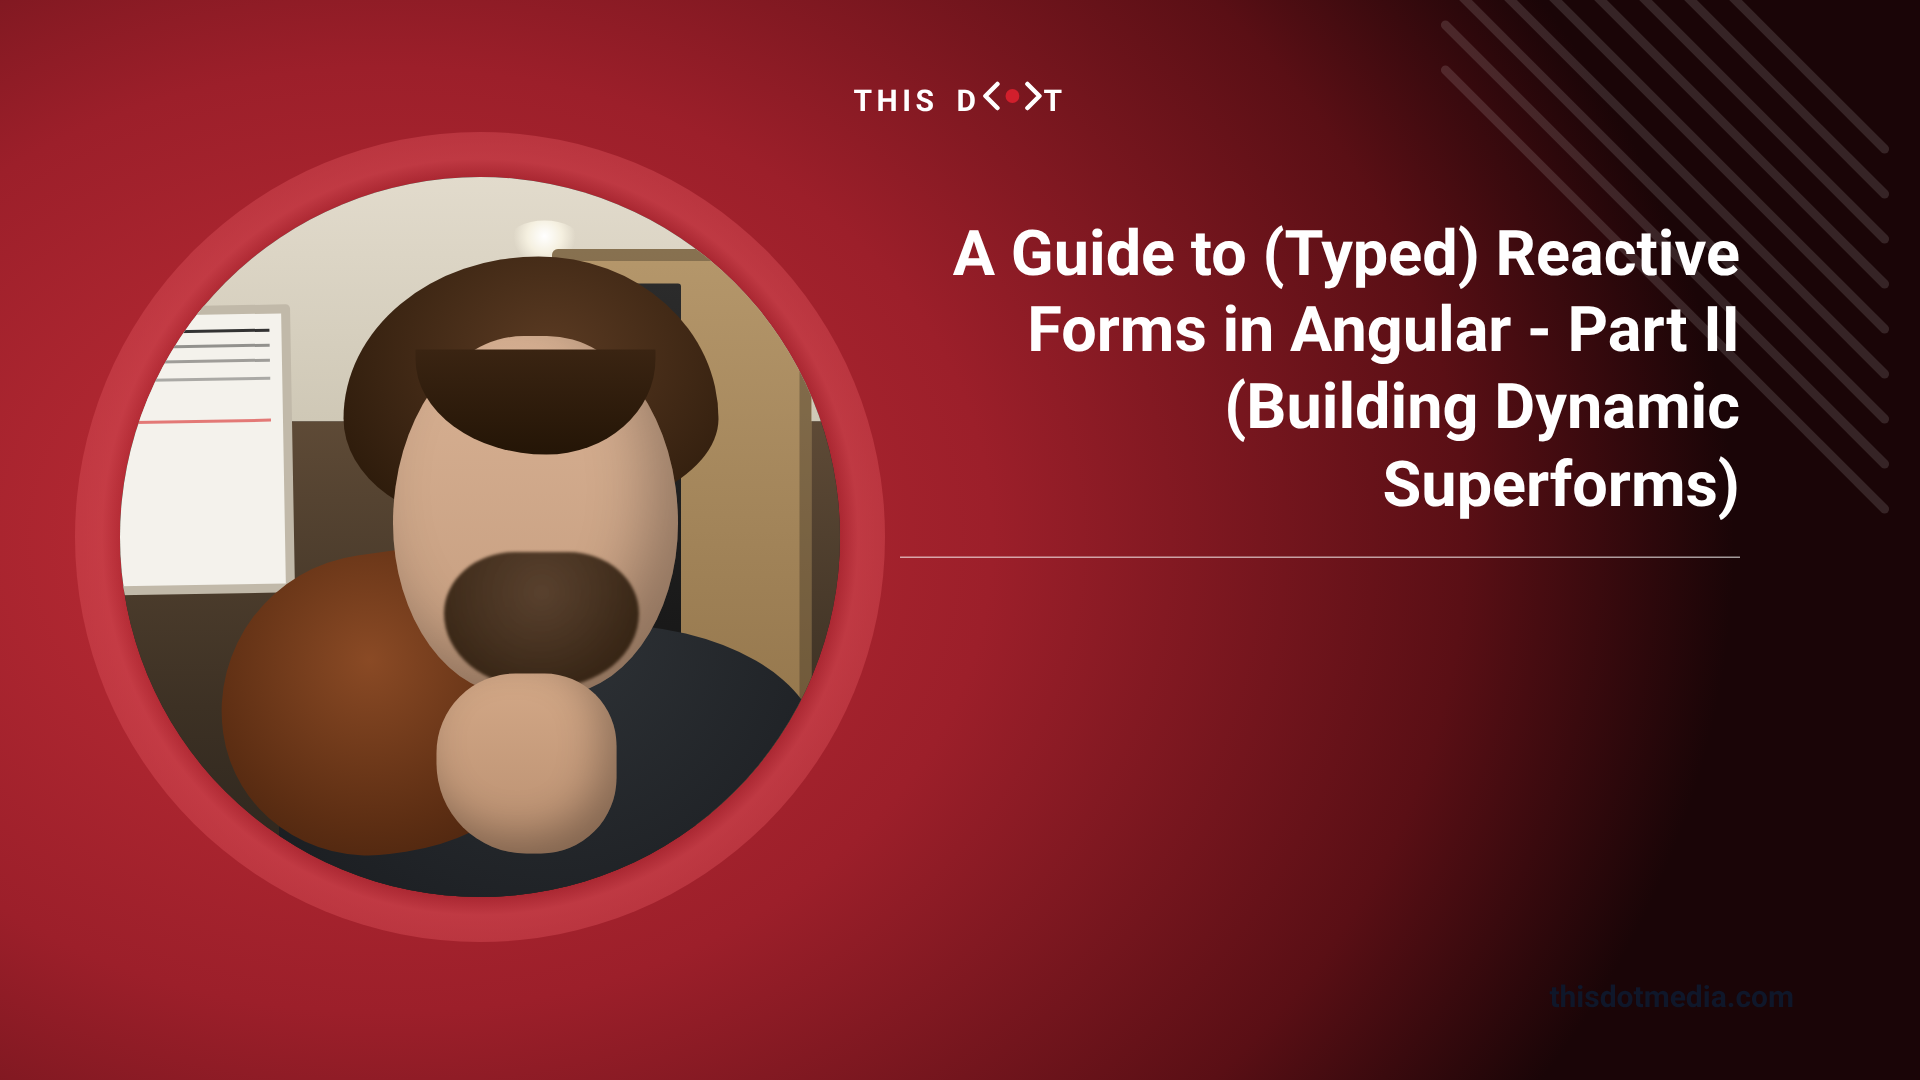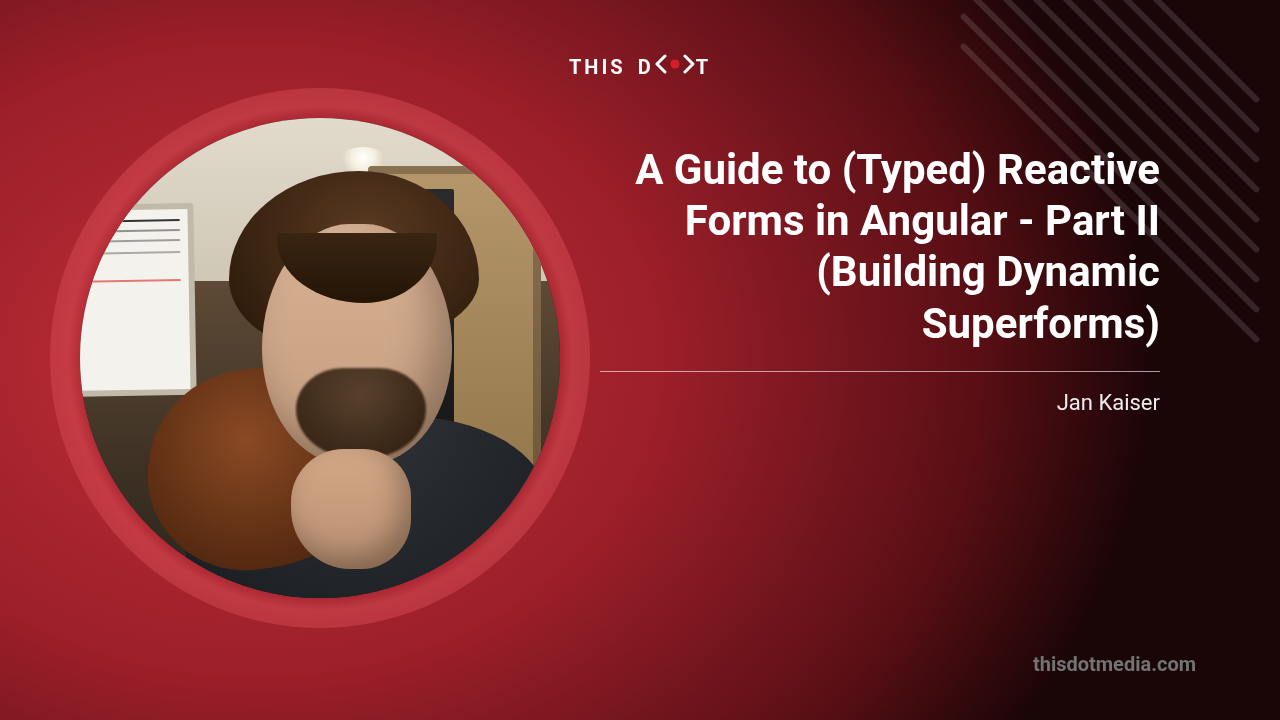--- a/index.html
+++ b/index.html
@@ -220,21 +220,21 @@
     font-weight: 400;
     color: rgba(255,255,255,0.92);
   }
 
   .site {
     position: absolute;
     right: 84px;
     bottom: 44px;
     font-weight: 700;
     font-size: 20px;
-    color: #737373;
+    color: #0f172a;
   }
 </style>
 </head>
 <body>
 
 <div class="hatch">
   <div style="top:-10px;left:-40px"></div>
   <div style="top:20px;left:-40px"></div>
   <div style="top:50px;left:-40px"></div>
   <div style="top:80px;left:-40px"></div>
@@ -274,16 +274,15 @@
     <div class="head"></div>
     <div class="hair-fringe"></div>
     <div class="beard"></div>
     <div class="hand"></div>
   </div>
 </div>
 
 <div class="content">
   <h1 class="title">A Guide to (Typed) Reactive Forms in Angular - Part II (Building Dynamic Superforms)</h1>
   <div class="divider"></div>
-  <div class="author">Jan Kaiser</div>
 </div>
 
 <div class="site">thisdotmedia.com</div>
 
 </body></html>

